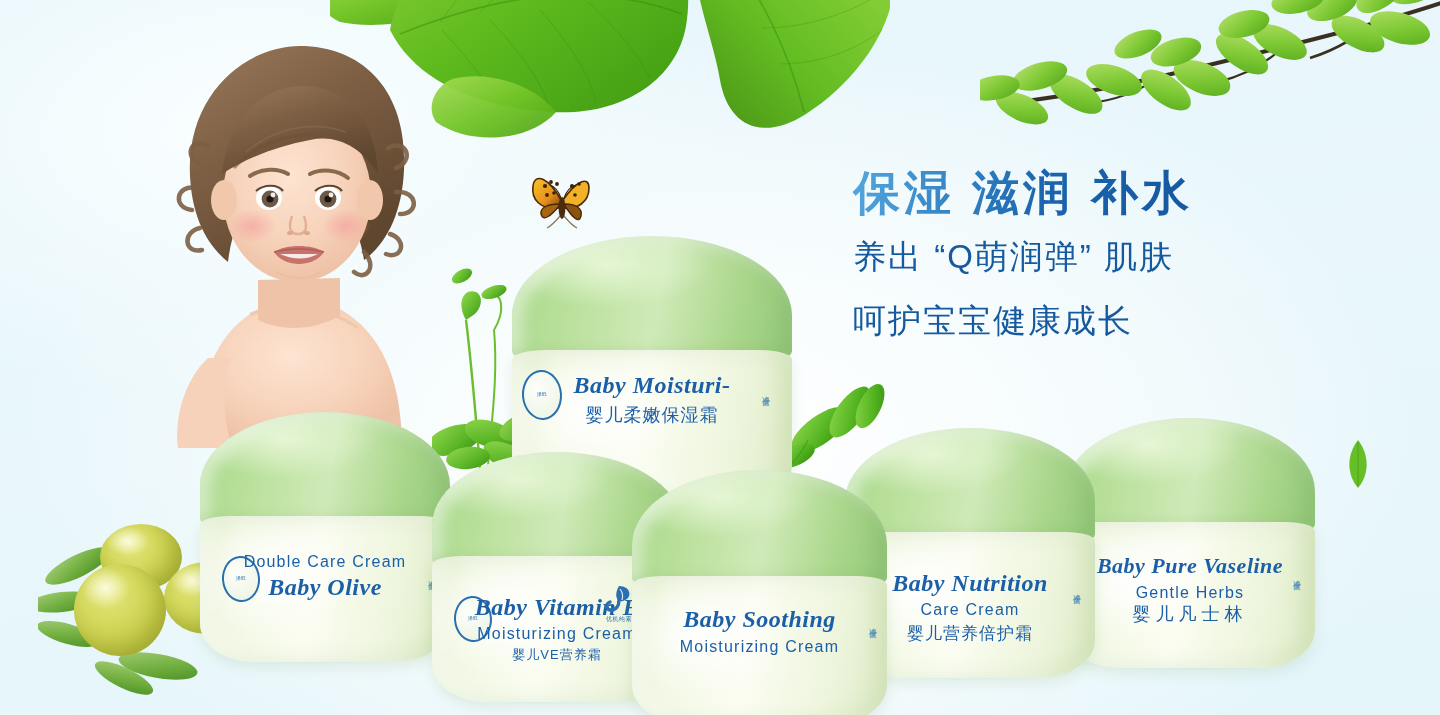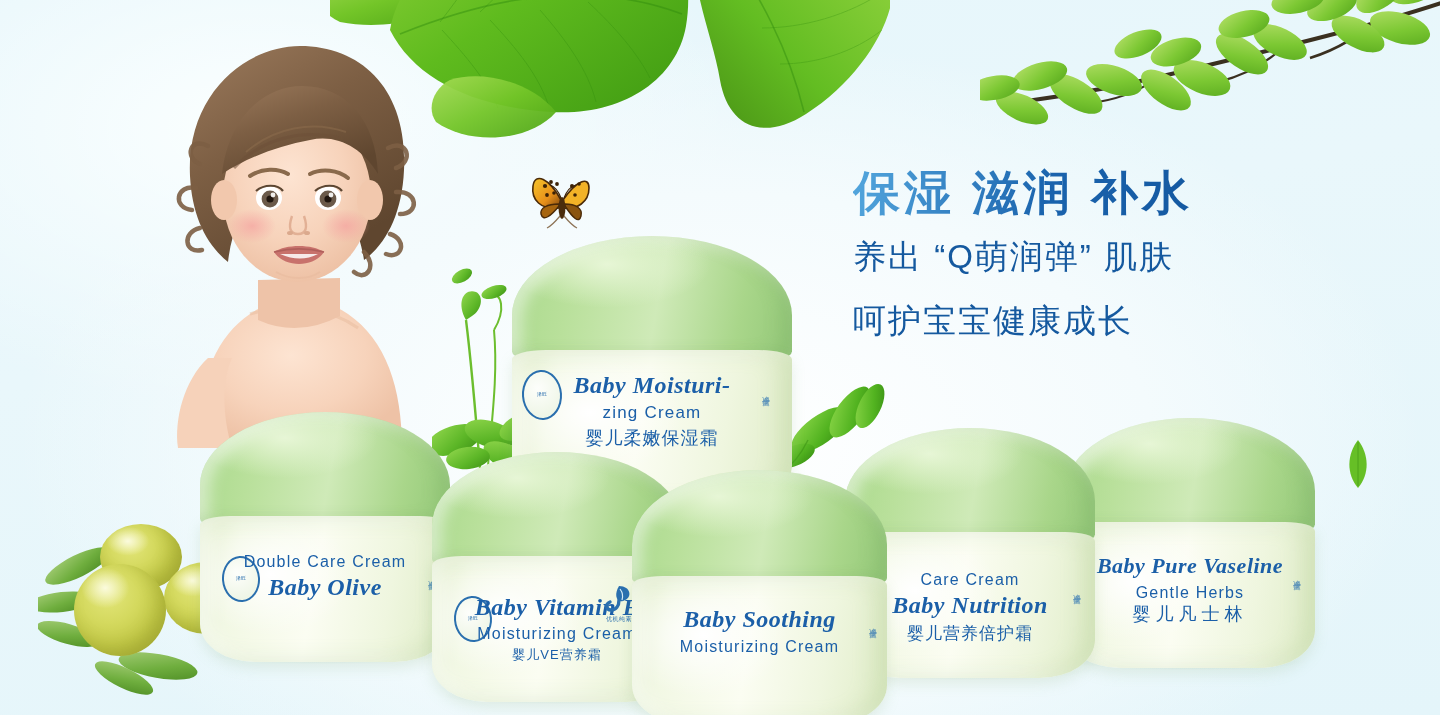--- a/index.html
+++ b/index.html
@@ -411,22 +411,22 @@
       <div class="lb-cn" style="font-size:13px;margin-top:3px;">婴儿VE营养霜</div>
     </div>
     <div class="netwt" style="right:14px;top:162px;">净含量</div>
   </div>
 
   <div class="jar" style="left:845px;top:428px;width:250px;height:252px;z-index:4;">
     <div class="shadow" style="top:236px;"></div>
     <div class="lid" style="height:118px;"></div>
     <div class="body" style="top:104px;height:146px;"></div>
     <div class="label" style="top:140px;">
+      <div class="lb-en" style="font-size:24px;">Baby Nutrition</div>
       <div class="lb-en lb-en2" style="font-size:16px;margin-top:2px;">Care Cream</div>
-      <div class="lb-en" style="font-size:24px;">Baby Nutrition</div>
       <div class="lb-cn" style="font-size:17px;margin-top:3px;">婴儿营养倍护霜</div>
     </div>
     <div class="netwt" style="right:14px;top:160px;">净含量</div>
   </div>
 
   <div class="jar" style="left:1065px;top:418px;width:250px;height:252px;z-index:3;">
     <div class="shadow" style="top:236px;"></div>
     <div class="lid" style="height:118px;"></div>
     <div class="body" style="top:104px;height:146px;"></div>
     <div class="label" style="top:134px;">
@@ -438,21 +438,20 @@
   </div>
 
   <div class="jar" style="left:512px;top:236px;width:280px;height:270px;z-index:5;">
     <div class="lid" style="height:128px;"></div>
     <div class="body" style="top:114px;height:156px;"></div>
     <div class="seal" style="left:10px;top:134px;width:36px;height:46px;">
       <span>津旺</span>
     </div>
     <div class="label" style="top:134px;">
       <div class="lb-en" style="font-size:24px;">Baby Moisturi-</div>
-      <div class="lb-en lb-en2" style="font-size:17px;margin-top:2px;">zing Cream</div>
       <div class="lb-cn" style="font-size:18px;margin-top:4px;">婴儿柔嫩保湿霜</div>
     </div>
     <div class="netwt" style="right:22px;top:154px;">净含量</div>
   </div>
 
   <div class="jar" style="left:632px;top:470px;width:255px;height:250px;z-index:9;">
     <div class="shadow" style="top:234px;"></div>
     <div class="lid" style="height:120px;"></div>
     <div class="body" style="top:106px;height:148px;"></div>
     <div class="veglogo" style="left:-42px;top:112px;width:58px;">

